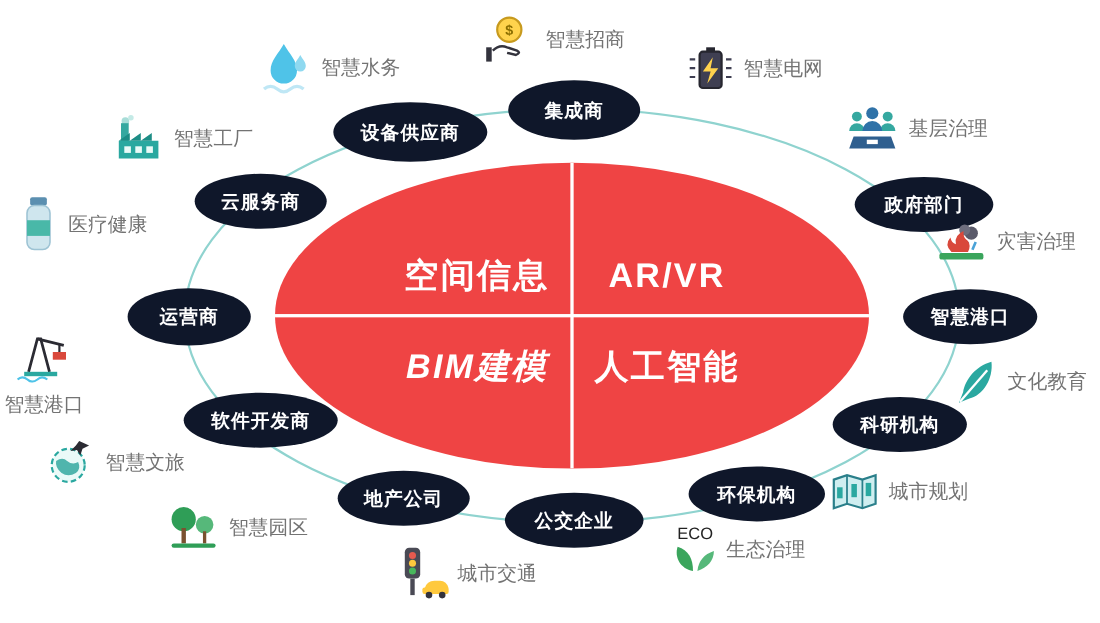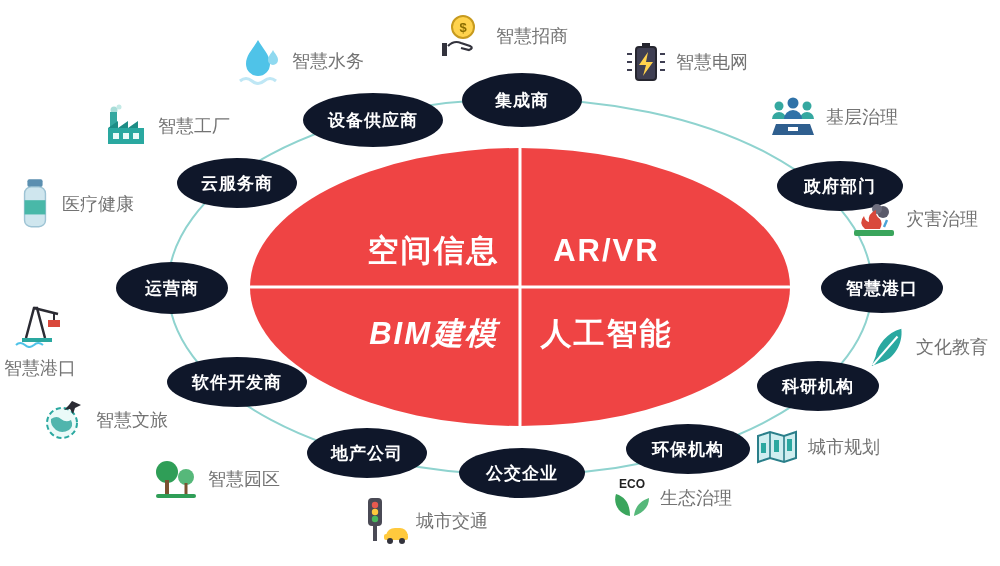--- a/index.html
+++ b/index.html
@@ -53,21 +53,21 @@
 
   
   .outer-item {
     position:absolute; display:flex; align-items:center; gap:8px;
   }
   .outer-label {
     font-size:18px; color:#737373; font-weight:500; white-space:nowrap;
   }
   .icon-box { display:flex; flex-direction:column; align-items:center; }
   .icon-box svg { display:block; }
-  .eco-text { font-size:12px; font-weight:bold; color:#222; line-height:1; margin-bottom:1px; }
+  .eco-text { font-size:15px; font-weight:normal; color:#222; line-height:1; margin-bottom:1px; }
 
   .o0  { left:438px; top:12px;  }
   .o1  { left:624px; top:40px;  }
   .o2  { left:768px; top:94px;  }
   .o3  { left:850px; top:198px; }
   .o4  { left:866px; top:326px; }
   .o5  { left:754px; top:426px; }
   .o6  { left:612px; top:478px; }
   .o7  { left:362px; top:496px; }
   .o8  { left:150px; top:456px; }

